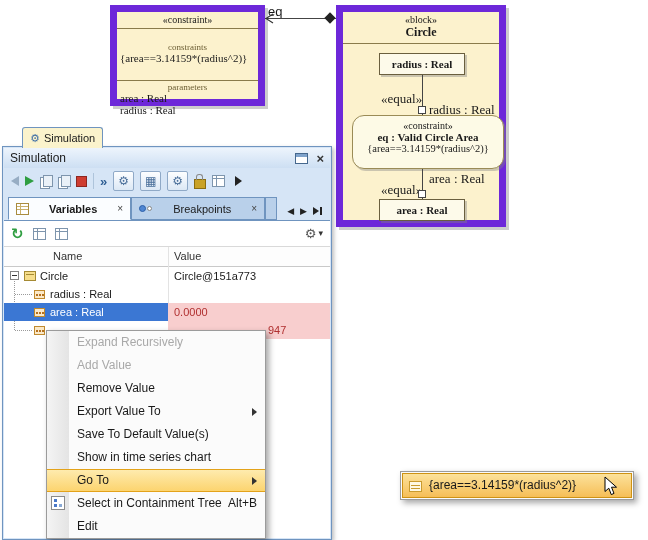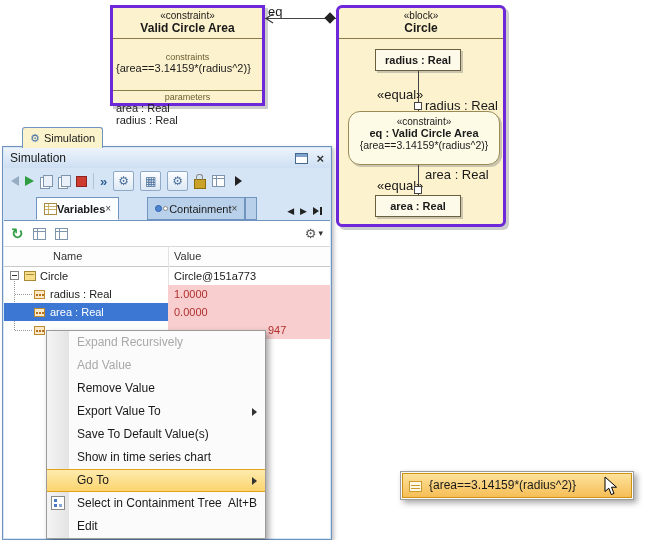--- a/index.html
+++ b/index.html
@@ -1,24 +1,24 @@
 <!DOCTYPE html>
 <html><head>
 <meta charset="utf-8">
 <style>
   html,body{margin:0;padding:0;}
   body{width:648px;height:540px;overflow:hidden;background:#fff;
        font-family:"Liberation Sans","DejaVu Sans",sans-serif;color:#1a1a1a;}
   .stage{position:absolute;left:0;top:0;width:648px;height:540px;}
 
   
-  .md-block{position:absolute;background:#FCF2CD;border:3px solid #6d28d9;
-            box-shadow:3px 3px 0 rgba(130,130,130,.40);box-sizing:border-box;}
+  .md-block{position:absolute;background:#FCF2CD;border:7px solid #6d28d9;
+            box-shadow:3px 3px 0 rgba(130,130,130,.40);box-sizing:border-box;font-family:Liberation Serif, serif;}
   .vca{left:110px;top:5px;width:155px;height:101px;}
-  .circle-blk{left:336px;top:5px;width:170px;height:222px;border-radius:6px;}
+  .circle-blk{left:336px;top:5px;width:170px;height:222px;}
   .md-header{text-align:center;border-bottom:1px solid #8A7B4B;padding:2px 2px 3px;}
   .stereo{font-size:10px;}
   .md-name{font-size:12px;font-weight:bold;}
   .compartment-label{font-size:9px;text-align:center;color:#6B5D33;padding-top:1px;}
   .comp-line{font-size:11px;padding-left:3px;white-space:nowrap;}
   .comp{border-bottom:1px solid #8A7B4B;padding-bottom:16px;margin-top:12px;}
   .lbl{position:absolute;font-size:13px;white-space:nowrap;}
   .hline{position:absolute;height:1px;background:#444;}
   .vline{position:absolute;width:1px;background:#444;}
   .bind-sq{position:absolute;width:8px;height:8px;background:#fff;border:1px solid #444;box-sizing:border-box;}
@@ -77,22 +77,22 @@
   .lock::before{content:"";position:absolute;left:1px;top:-6px;width:5px;height:5px;
                 border:1.5px solid #8a8a8a;border-bottom:none;border-radius:3px 3px 0 0;}
   .tblico{width:11px;height:10px;background:#fff;border:1px solid #7E95AD;position:relative;}
   .tblico::before{content:"";position:absolute;left:0;top:2px;right:0;height:1px;background:#7E95AD;}
   .tblico::after{content:"";position:absolute;left:3px;top:0;bottom:0;width:1px;background:#7E95AD;}
   .expand-black{width:0;height:0;border-top:5px solid transparent;border-bottom:5px solid transparent;
                 border-left:7px solid #222;margin-left:4px;}
 
   .sim-tabs{position:absolute;left:1px;top:47px;right:1px;height:26px;display:flex;
             align-items:flex-end;padding-left:4px;box-sizing:border-box;}
-  .tab{height:23px;display:flex;align-items:center;gap:0;padding:8px 7px;font-size:11px;
-       border:1px solid #6F94BF;box-sizing:border-box;margin-left:28px;}
+  .tab{height:23px;display:flex;align-items:center;gap:20px;padding:8px 7px;font-size:11px;
+       border:1px solid #6F94BF;box-sizing:border-box;}
   .tab.sel{background:#FBFDFF;border-bottom:1px solid #FBFDFF;font-weight:bold;}
   .tab.unsel{background:#B9D0EA;}
   .tab-x{font-size:10px;color:#444;font-weight:normal;line-height:1;}
   .vars-ico{width:11px;height:10px;border:1px solid #A98C3F;background:#fff;position:relative;}
   .vars-ico::before{content:"";position:absolute;left:0;right:0;top:2px;height:1px;background:#C9B06A;box-shadow:0 3px 0 #C9B06A;}
   .vars-ico::after{content:"";position:absolute;top:0;bottom:0;left:3px;width:1px;background:#C9B06A;}
   .bp-ico{width:14px;height:9px;position:relative;}
   .bp-ico::before{content:"";position:absolute;left:0;top:1px;width:7px;height:7px;border-radius:50%;
                   background:#4F86D2;border:1px solid #2C5FA8;box-sizing:border-box;}
   .bp-ico::after{content:"";position:absolute;left:8px;top:2px;width:5px;height:5px;border-radius:50%;
@@ -171,21 +171,20 @@
   .cursor{position:absolute;left:604px;top:476px;z-index:30;}
 </style>
 </head>
 <body>
 
 <div class="stage">
 
   <div class="md-block vca">
     <div class="md-header">
       <div class="stereo">«constraint»</div>
-      <div class="md-name">Valid Circle Area</div>
     </div>
     <div class="comp">
       <div class="compartment-label">constraints</div>
       <div class="comp-line">{area==3.14159*(radius^2)}</div>
     </div>
     <div>
       <div class="compartment-label">parameters</div>
       <div class="comp-line">area : Real</div>
       <div class="comp-line">radius : Real</div>
     </div>
@@ -255,21 +254,21 @@
     </div>
 
     <div class="sim-tabs">
       <div class="tab sel">
         <span class="vars-ico"></span>
         <span>Variables</span>
         <span class="tab-x">×</span>
       </div>
       <div class="tab unsel">
         <span class="bp-ico"></span>
-        <span>Containment</span>
+        <span>Breakpoints</span>
         <span class="tab-x">×</span>
       </div>
       <div class="tab-sliver"></div>
       <div class="tab-ctrl">
         <span>◀</span>
         <span>▶</span>
         <span class="lastico"></span>
       </div>
     </div>
 
@@ -297,21 +296,20 @@
 
       <div class="trow r1">
         <span class="expander"></span>
         <span class="blk-ico"></span>
         <span class="nm1">Circle</span>
         <span class="vcell">Circle@151a773</span>
       </div>
       <div class="trow r2">
         <span class="prop-ico"></span>
         <span class="nm2">radius : Real</span>
-        <span class="vcell v-err">1.0000</span>
       </div>
       <div class="trow r3">
         <span class="selbg"></span>
         <span class="prop-ico"></span>
         <span class="nm2 white">area : Real</span>
         <span class="vcell v-err">0.0000</span>
       </div>
       <div class="trow r4">
         <span class="prop-ico"></span>
         <span class="vcell v-err"><span class="frag">947</span></span>

